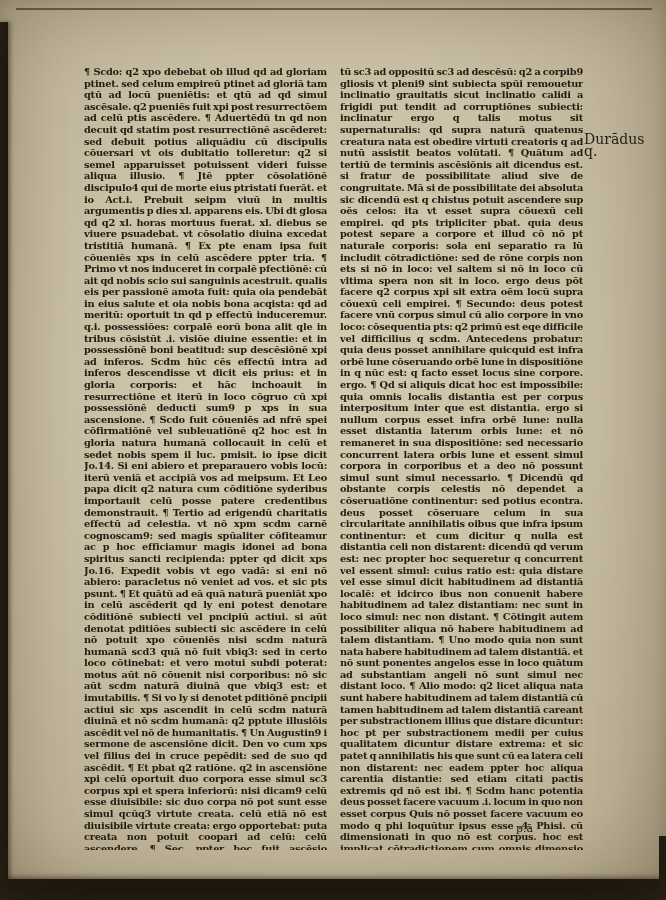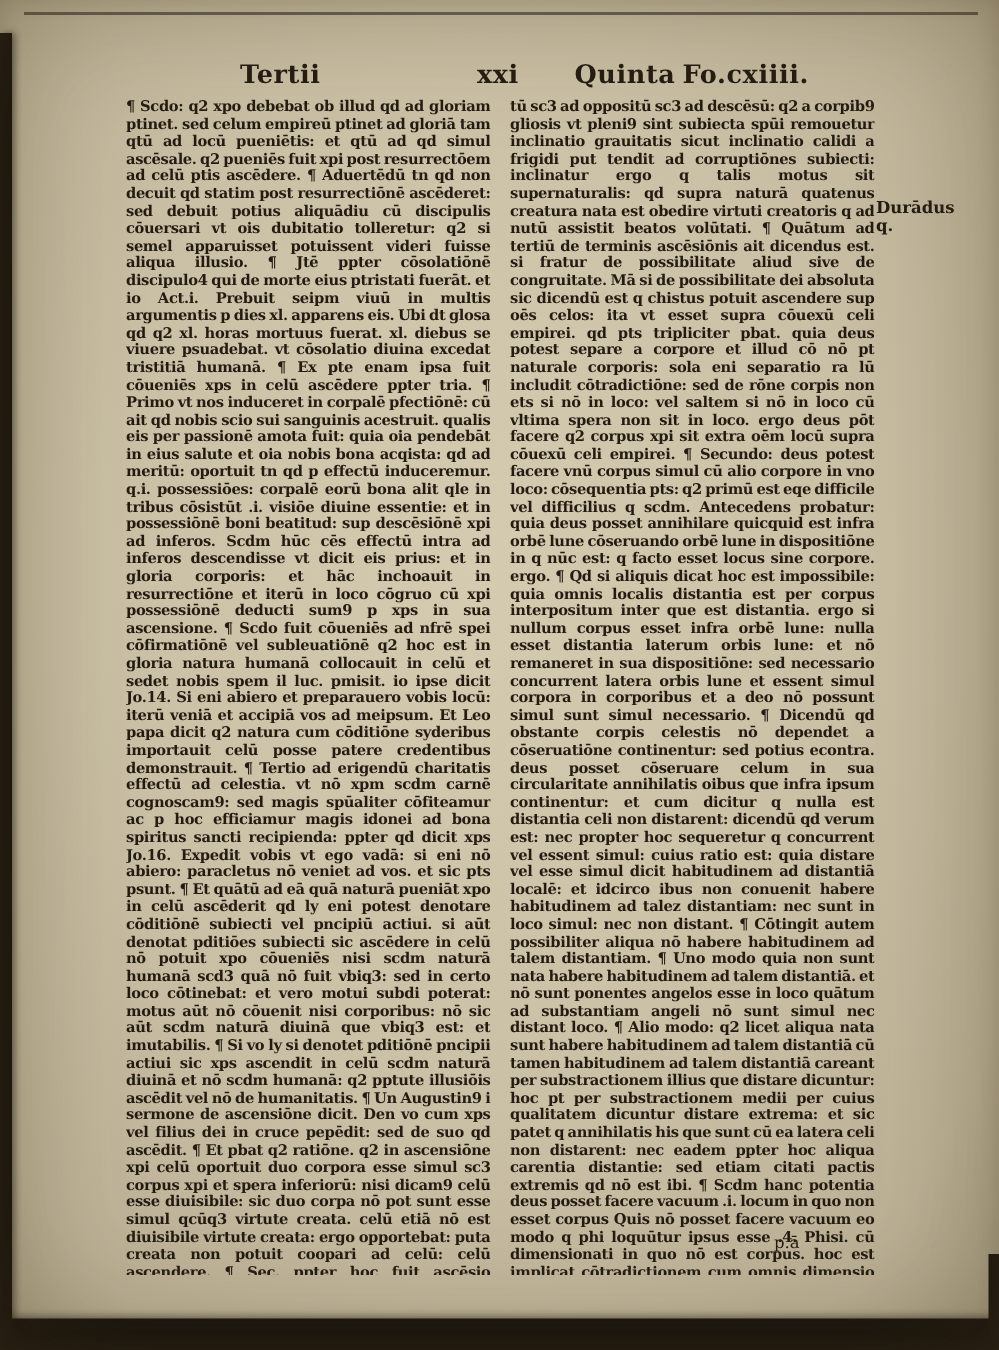--- a/index.html
+++ b/index.html
@@ -44,45 +44,39 @@
     width:243px; height:100%; overflow:hidden;
     text-align:justify;
     font-size:9.8px; line-height:11.6px; font-weight:700;
     color:#241c12;
     letter-spacing:-0.25px; word-spacing:-1px;
   }
   .para { display:inline; }
 
   .margin-note {
     position:absolute; left:584px; top:133px; width:76px;
-    font-size:11px; line-height:12px; font-weight:700; color:#241c12;
+    font-size:14px; line-height:12px; font-weight:400; color:#241c12;
   }
   .margin-note span { display:block; }
 
   .signature {
     position:absolute; left:516px; top:822px;
     font-size:11px; font-weight:400; color:#241c12;
   }
 </style>
 </head>
 <body>
 
 <div class="page">
 
   <div class="edge-top"></div>
   <div class="edge-left"></div>
   <div class="edge-bottom"></div>
   <div class="edge-right"></div>
 
-  <div class="header">
-    <span class="h-title">Tertii</span>
-    <span class="h-number">xxi</span>
-    <span class="h-part">Quinta</span>
-    <span class="h-folio">Fo.cxiiii.</span>
-  </div>
 
   <div class="textblock">
     <div class="col"><span class="para">¶ Scdo: q2 xpo debebat ob illud qd ad gloriam ptinet. sed celum empireū ptinet ad gloriā tam qtū ad locū pueniētis: et qtū ad qd simul ascēsale. q2 pueniēs fuit xpi post resurrectōem ad celū ptis ascēdere. </span><span class="para">¶ Aduertēdū tn qd non decuit qd statim post resurrectiōnē ascēderet: sed debuit potius aliquādiu cū discipulis cōuersari vt ois dubitatio tolleretur: q2 si semel apparuisset potuissent videri fuisse aliqua illusio. </span><span class="para">¶ Jtē ppter cōsolatiōnē discipulo4 qui de morte eius ptristati fuerāt. et io Act.i. Prebuit seipm viuū in multis argumentis p dies xl. apparens eis. Ubi dt glosa qd q2 xl. horas mortuus fuerat. xl. diebus se viuere psuadebat. vt cōsolatio diuina excedat tristitiā humanā. ¶ Ex pte enam ipsa fuit cōueniēs xps in celū ascēdere ppter tria. ¶ Primo vt nos induceret in corpalē pfectiōnē: cū ait qd nobis scio sui sanguinis acestruit. qualis eis per passionē amota fuit: quia oia pendebāt in eius salute et oia nobis bona acqista: qd ad meritū: oportuit tn qd p effectū induceremur. q.i. possessiōes: corpalē eorū bona alit qle in tribus cōsistūt .i. visiōe diuine essentie: et in possessiōnē boni beatitud: sup descēsiōnē xpi ad inferos. Scdm hūc cēs effectū intra ad inferos descendisse vt dicit eis prius: et in gloria corporis: et hāc inchoauit in resurrectiōne et iterū in loco cōgruo cū xpi possessiōnē deducti sum9 p xps in sua ascensione. </span><span class="para">¶ Scdo fuit cōueniēs ad nfrē spei cōfirmatiōnē vel subleuatiōnē q2 hoc est in gloria natura humanā collocauit in celū et sedet nobis spem il luc. pmisit. io ipse dicit Jo.14. Si eni abiero et preparauero vobis locū: iterū veniā et accipiā vos ad meipsum. Et Leo papa dicit q2 natura cum cōditiōne syderibus importauit celū posse patere credentibus demonstrauit. </span><span class="para">¶ Tertio ad erigendū charitatis effectū ad celestia. vt nō xpm scdm carnē cognoscam9: sed magis spūaliter cōfiteamur ac p hoc efficiamur magis idonei ad bona spiritus sancti recipienda: ppter qd dicit xps Jo.16. Expedit vobis vt ego vadā: si eni nō abiero: paracletus nō veniet ad vos. et sic pts psunt. </span><span class="para">¶ Et quātū ad eā quā naturā pueniāt xpo in celū ascēderit qd ly eni potest denotare cōditiōnē subiecti vel pncipiū actiui. si aūt denotat pditiōes subiecti sic ascēdere in celū nō potuit xpo cōueniēs nisi scdm naturā humanā scd3 quā nō fuit vbiq3: sed in certo loco cōtinebat: et vero motui subdi poterat: motus aūt nō cōuenit nisi corporibus: nō sic aūt scdm naturā diuinā que vbiq3 est: et imutabilis. </span><span class="para">¶ Si vo ly si denotet pditiōnē pncipii actiui sic xps ascendit in celū scdm naturā diuinā et nō scdm humanā: q2 pptute illusiōis ascēdit vel nō de humanitatis. </span><span class="para">¶ Un Augustin9 i sermone de ascensiōne dicit. Den vo cum xps vel filius dei in cruce pepēdit: sed de suo qd ascēdit. ¶ Et pbat q2 ratiōne. q2 in ascensiōne xpi celū oportuit duo corpora esse simul sc3 corpus xpi et spera inferiorū: nisi dicam9 celū esse diuisibile: sic duo corpa nō pot sunt esse simul qcūq3 virtute creata. celū etiā nō est diuisibile virtute creata: ergo opportebat: puta creata non potuit coopari ad celū: celū ascendere. </span><span class="para">¶ Sec. ppter hoc fuit ascēsio violentius nec pure naturalis: sed propter naturā vel supra naturā: cui9 rō est qd ille motus ad q naturā corporis non inclinat: nec ad suū oppositū sc3 est naturalis: nec violentus vt dicit fuit de motu celi et terre in loco. natura aūt corporis glorificati nō inclinat ad ascēsum. alioq3 descensus est violent9. nec ad opposi </span></div>
     <div class="col"><span class="para">tū sc3 ad oppositū sc3 ad descēsū: q2 a corpib9 gliosis vt pleni9 sint subiecta spūi remouetur inclinatio grauitatis sicut inclinatio calidi a frigidi put tendit ad corruptiōnes subiecti: inclinatur ergo q talis motus sit supernaturalis: qd supra naturā quatenus creatura nata est obedire virtuti creatoris q ad nutū assistit beatos volūtati. </span><span class="para">¶ Quātum ad tertiū de terminis ascēsiōnis ait dicendus est. si fratur de possibilitate aliud sive de congruitate. Mā si de possibilitate dei absoluta sic dicendū est q chistus potuit ascendere sup oēs celos: ita vt esset supra cōuexū celi empirei. qd pts tripliciter pbat. quia deus potest separe a corpore et illud cō nō pt naturale corporis: sola eni separatio ra lū includit cōtradictiōne: sed de rōne corpis non ets si nō in loco: vel saltem si nō in loco cū vltima spera non sit in loco. ergo deus pōt facere q2 corpus xpi sit extra oēm locū supra cōuexū celi empirei. </span><span class="para">¶ Secundo: deus potest facere vnū corpus simul cū alio corpore in vno loco: cōsequentia pts: q2 primū est eqe difficile vel difficilius q scdm. Antecedens probatur: quia deus posset annihilare quicquid est infra orbē lune cōseruando orbē lune in dispositiōne in q nūc est: q facto esset locus sine corpore. ergo. ¶ Qd si aliquis dicat hoc est impossibile: quia omnis localis distantia est per corpus interpositum inter que est distantia. ergo si nullum corpus esset infra orbē lune: nulla esset distantia laterum orbis lune: et nō remaneret in sua dispositiōne: sed necessario concurrent latera orbis lune et essent simul corpora in corporibus et a deo nō possunt simul sunt simul necessario. </span><span class="para">¶ Dicendū qd obstante corpis celestis nō dependet a cōseruatiōne continentur: sed potius econtra. deus posset cōseruare celum in sua circularitate annihilatis oibus que infra ipsum continentur: et cum dicitur q nulla est distantia celi non distarent: dicendū qd verum est: nec propter hoc sequeretur q concurrent vel essent simul: cuius ratio est: quia distare vel esse simul dicit habitudinem ad distantiā localē: et idcirco ibus non conuenit habere habitudinem ad talez distantiam: nec sunt in loco simul: nec non distant. </span><span class="para">¶ Cōtingit autem possibiliter aliqua nō habere habitudinem ad talem distantiam. ¶ Uno modo quia non sunt nata habere habitudinem ad talem distantiā. et nō sunt ponentes angelos esse in loco quātum ad substantiam angeli nō sunt simul nec distant loco. </span><span class="para">¶ Alio modo: q2 licet aliqua nata sunt habere habitudinem ad talem distantiā cū tamen habitudinem ad talem distantiā careant per substractionem illius que distare dicuntur: hoc pt per substractionem medii per cuius qualitatem dicuntur distare extrema: et sic patet q annihilatis his que sunt cū ea latera celi non distarent: nec eadem ppter hoc aliqua carentia distantie: sed etiam citati pactis extremis qd nō est ibi. </span><span class="para">¶ Scdm hanc potentia deus posset facere vacuum .i. locum in quo non esset corpus Quis nō posset facere vacuum eo modo q phi loquūtur ipsus esse .4. Phisi. cū dimensionati in quo nō est corpus. hoc est implicat cōtradictionem cum omnis dimensio sit alicuius corporis. et ideo nihil replet locum nisi ratione dimensionum propter qd vacuum necessario est plenum. sic igitur patet q deus posset collocare corpus xpia sū supra connexum celi empirei. </span></div>
   </div>
 
   <div class="margin-note">
     <span>Durādus</span>
     <span>q.</span>
   </div>

